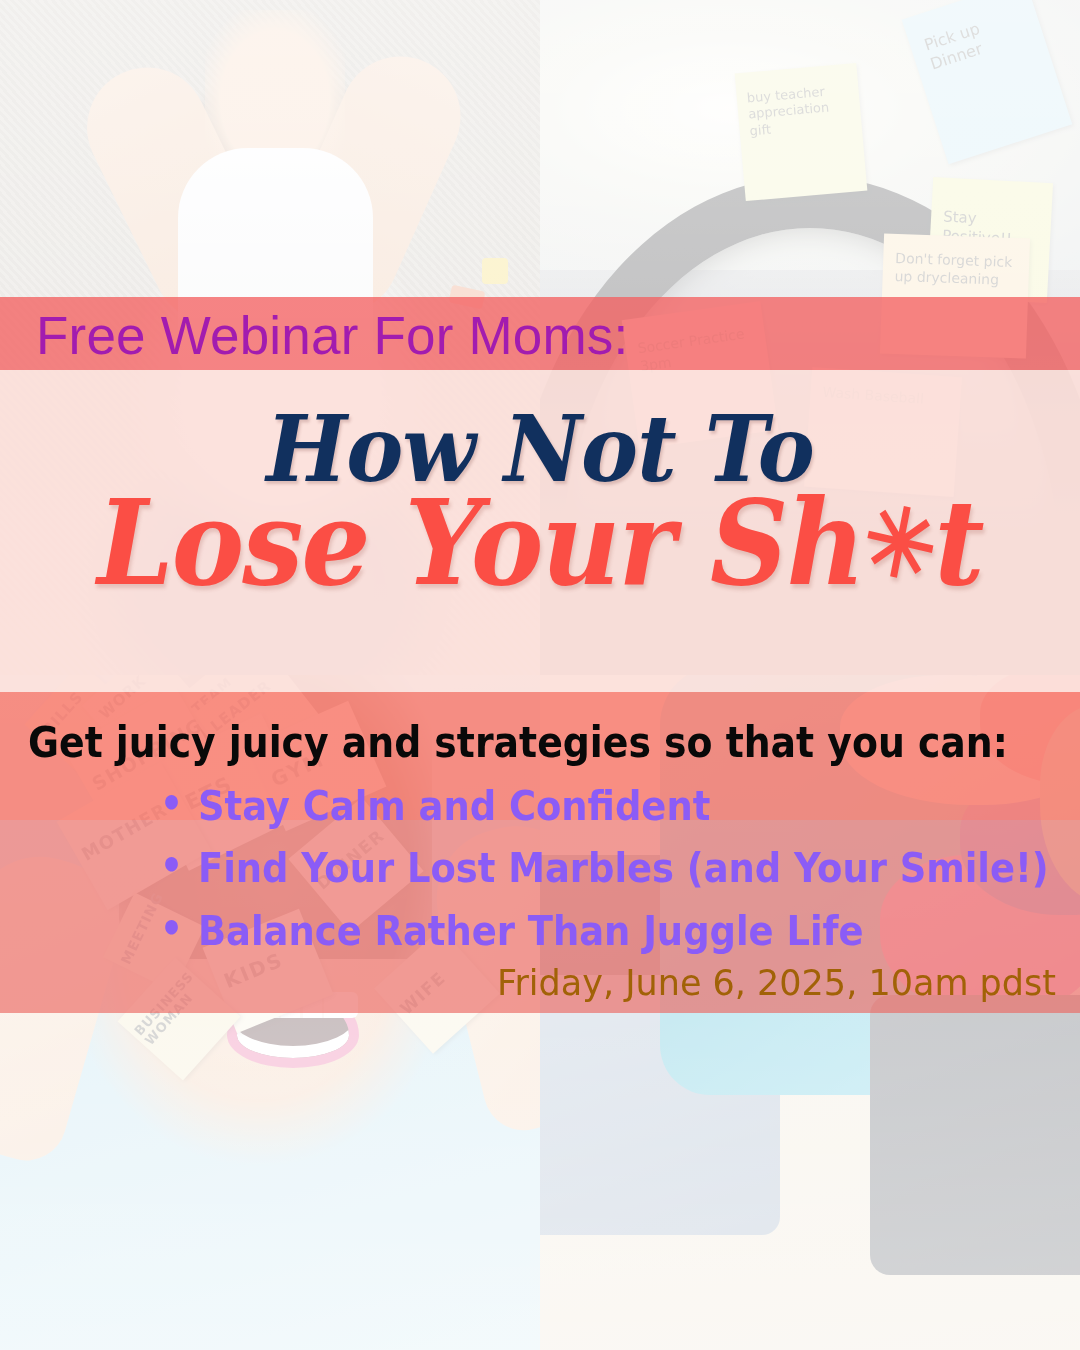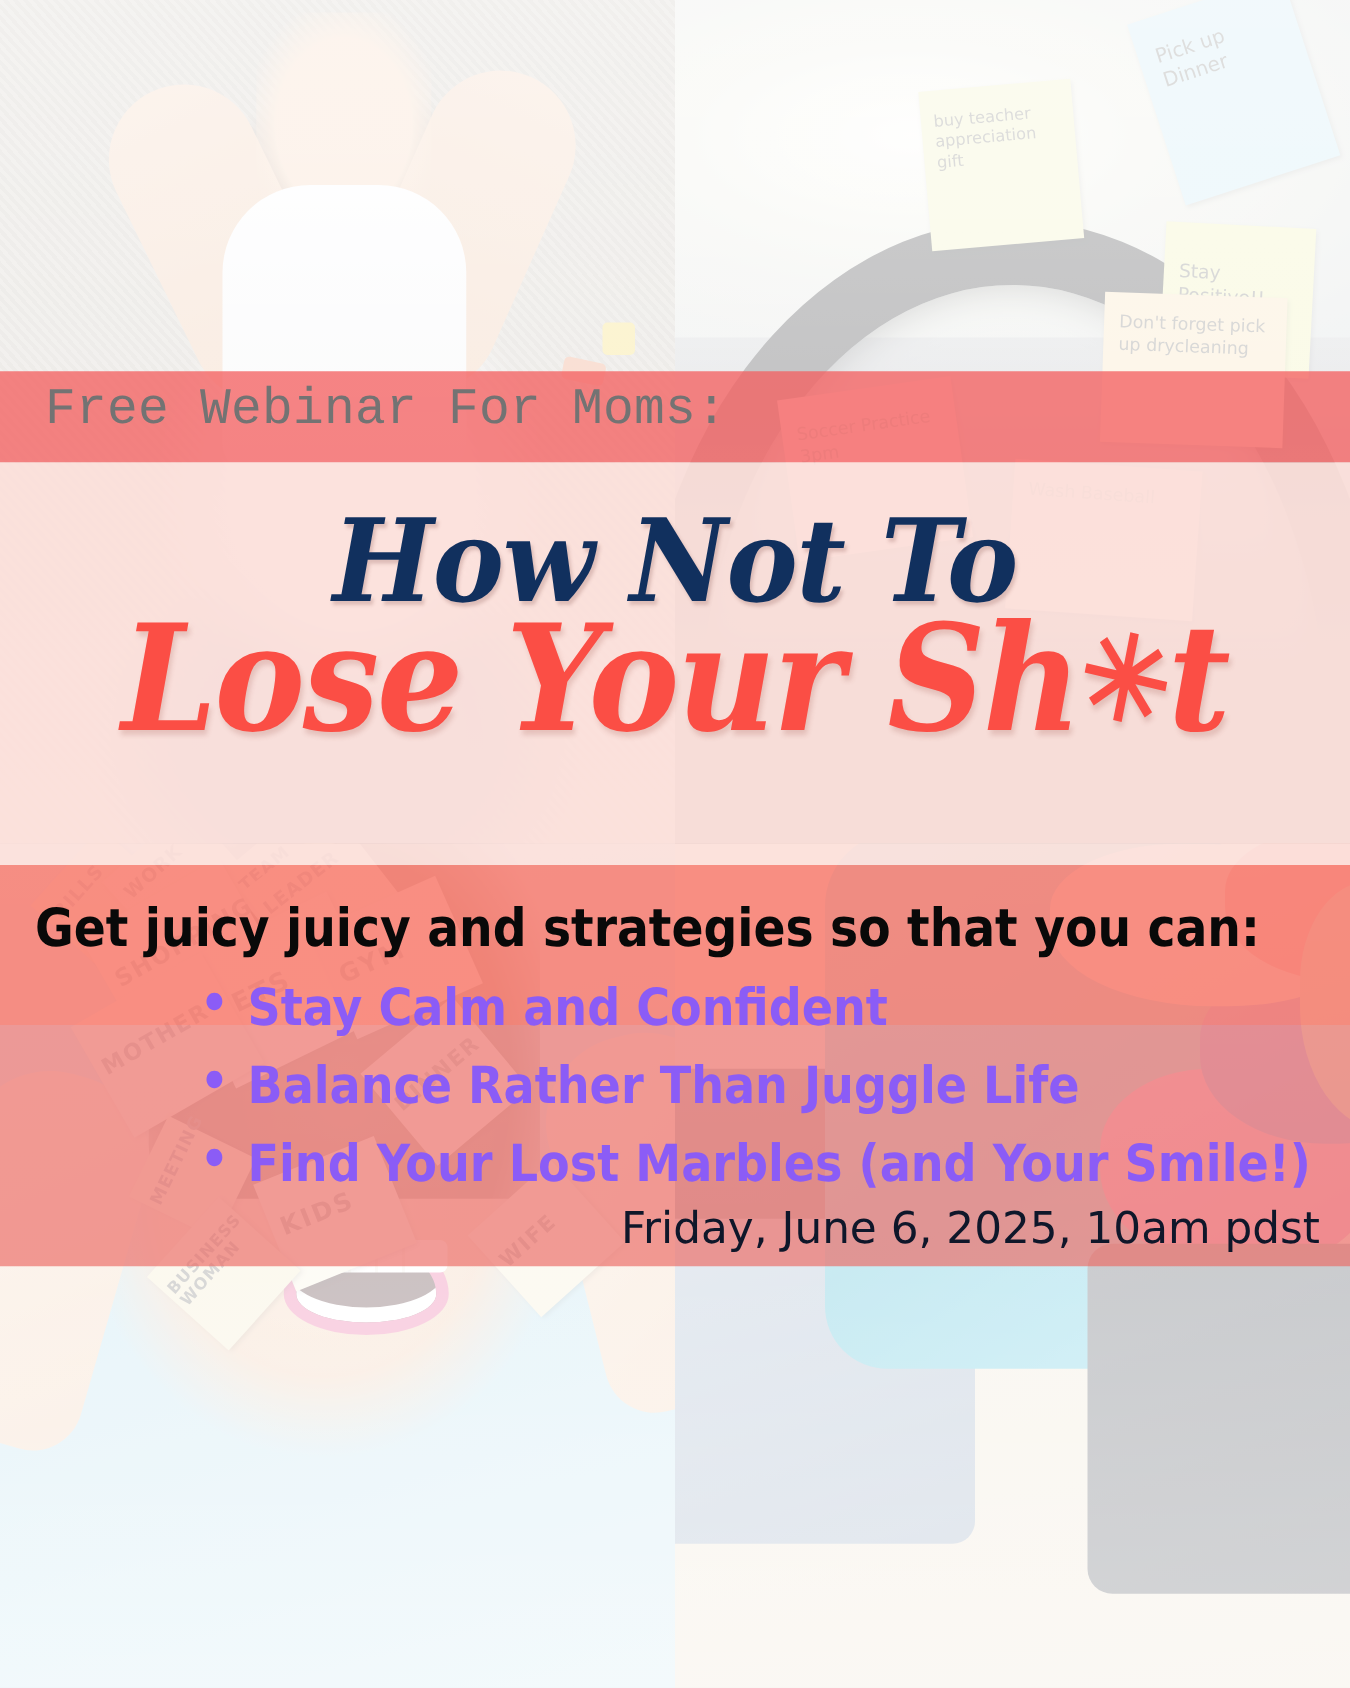--- a/index.html
+++ b/index.html
@@ -73,22 +73,22 @@
 
   
   .band { position:absolute; left:0; width:1080px; }
   .band-eyebrow  { top:297px;  height:73px;  background:rgba(244,97,97,.78); }
   .band-title    { top:370px;  height:322px; background:rgba(252,222,216,.88); }
   .band-body-a   { top:692px;  height:128px; background:rgba(247,104,89,.74); }
   .band-body-b   { top:820px;  height:193px; background:rgba(236,104,99,.66); }
 
   
   .eyebrow { position:absolute; left:36px; top:305px; width:900px;
-      font-family:Liberation Mono, monospace;
-      font-size:41px; font-weight:400; color:#737373; letter-spacing:.2px;
+      font-family:Liberation Sans, sans-serif;
+      font-size:53px; font-weight:400; color:#a21caf; letter-spacing:.2px;
       white-space:nowrap; }
 
   .title-1 { position:absolute; left:0; top:404px; width:1080px; text-align:center;
       font-family:"DejaVu Serif","Liberation Serif", serif;
       font-style:italic; font-weight:700; font-size:92px; line-height:.98;
       color:#11305e; letter-spacing:-1px;
       transform:scaleX(.93); transform-origin:50% 50%;
       text-shadow:2px 3px 3px rgba(120,60,55,.22); }
 
   .title-2 { position:absolute; left:0; top:484px; width:1080px; text-align:center;
@@ -110,21 +110,21 @@
       font-size:42px; font-weight:700; color:#090909; white-space:nowrap; }
 
   .bullets { position:absolute; left:160px; top:782px; width:900px; list-style:none; }
   .bullets li { position:relative; padding-left:38px; margin-bottom:14px;
       font-family:"DejaVu Sans Condensed","Liberation Sans", sans-serif;
       font-size:41px; font-weight:700; color:#8b5cf6; line-height:1.18; white-space:nowrap; }
   .bullets li::before { content:"•"; position:absolute; left:0; top:-2px; font-size:40px; }
 
   .datetime { position:absolute; right:24px; top:963px;
       font-family:"DejaVu Sans","Liberation Sans", sans-serif;
-      font-size:35px; font-weight:400; color:#0f172a; white-space:nowrap; }
+      font-size:35px; font-weight:400; color:#a16207; white-space:nowrap; }
 </style>
 </head>
 <body>
 
 <div class="poster">
 
   <div class="photo-grid">
 
     <div class="photo ph-tl">
       <div class="kid-toy t1"></div>
@@ -211,19 +211,19 @@
 
   <div class="title-2">
     <span>Lose Your Sh</span><span class="ast">✳</span><span>t</span>
   </div>
 
 
   <div class="lead">Get juicy juicy and strategies so that you can:</div>
 
   <ul class="bullets">
     <li>Stay Calm and Confident</li>
+    <li>Find Your Lost Marbles (and Your Smile!)</li>
     <li>Balance Rather Than Juggle Life</li>
-    <li>Find Your Lost Marbles (and Your Smile!)</li>
   </ul>
 
   <div class="datetime">Friday, June 6, 2025, 10am pdst</div>
 
 </div>
 
 </body></html>

